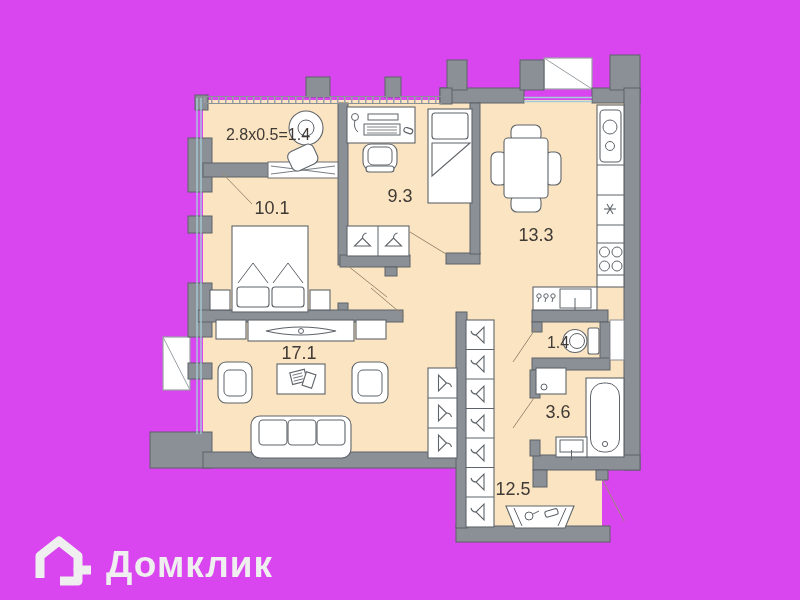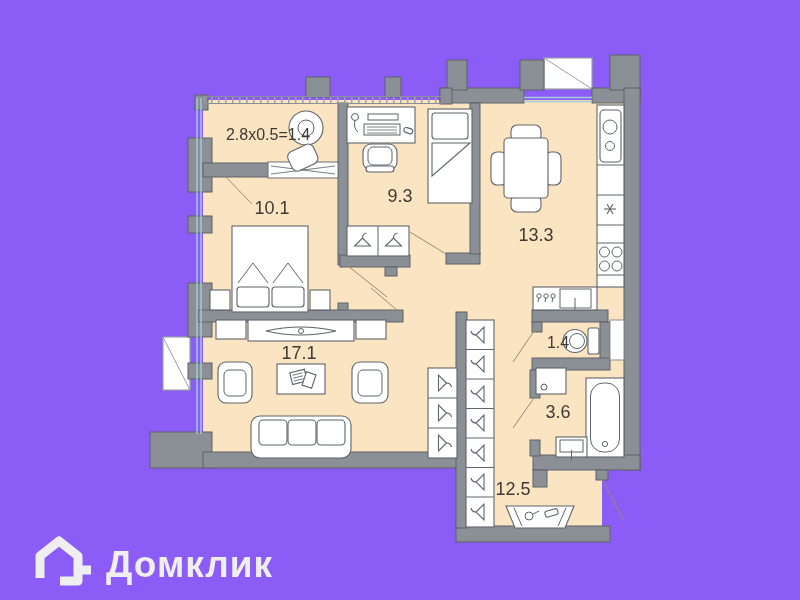--- a/index.html
+++ b/index.html
@@ -1,16 +1,16 @@
 <!DOCTYPE html>
 <html style="--room-fill: #fbe4c1; --wall-fill: #8b9097; --wall-stroke: #5d6268; --furn-stroke: #5f646a; --leaf-stroke: #9b8b72; --glass: #a5ccd6; --label-color: #3f3a35; --watermark: #efefef;"><head>
 <meta charset="utf-8">
 <style>
   html,body{margin:0;padding:0;background:#fff;width:800px;height:600px;overflow:hidden;}
-  #stage{position:relative;width:800px;height:600px;background:#8b5cf6;}
+  #stage{position:relative;width:800px;height:600px;background:#d946ef;}
   svg{display:block;}
   .room{fill:var(--room-fill);}
   .wall{fill:var(--wall-fill);stroke:var(--wall-stroke);stroke-width:1;}
   .furn{fill:#ffffff;stroke:var(--furn-stroke);stroke-width:1.1;}
   .furn-thin{fill:none;stroke:var(--furn-stroke);stroke-width:1;}
   .leaf{stroke:var(--leaf-stroke);stroke-width:1;fill:none;}
   .glass{stroke:var(--glass);stroke-width:1.4;fill:none;}
   .slab{fill:#ffffff;stroke:#9aa0a5;stroke-width:1.2;}
   .lbl{font-family:"Liberation Sans","DejaVu Sans",sans-serif;fill:var(--label-color);font-size:18px;}
   .lbl-s{font-family:"Liberation Sans","DejaVu Sans",sans-serif;fill:var(--label-color);font-size:16px;}

